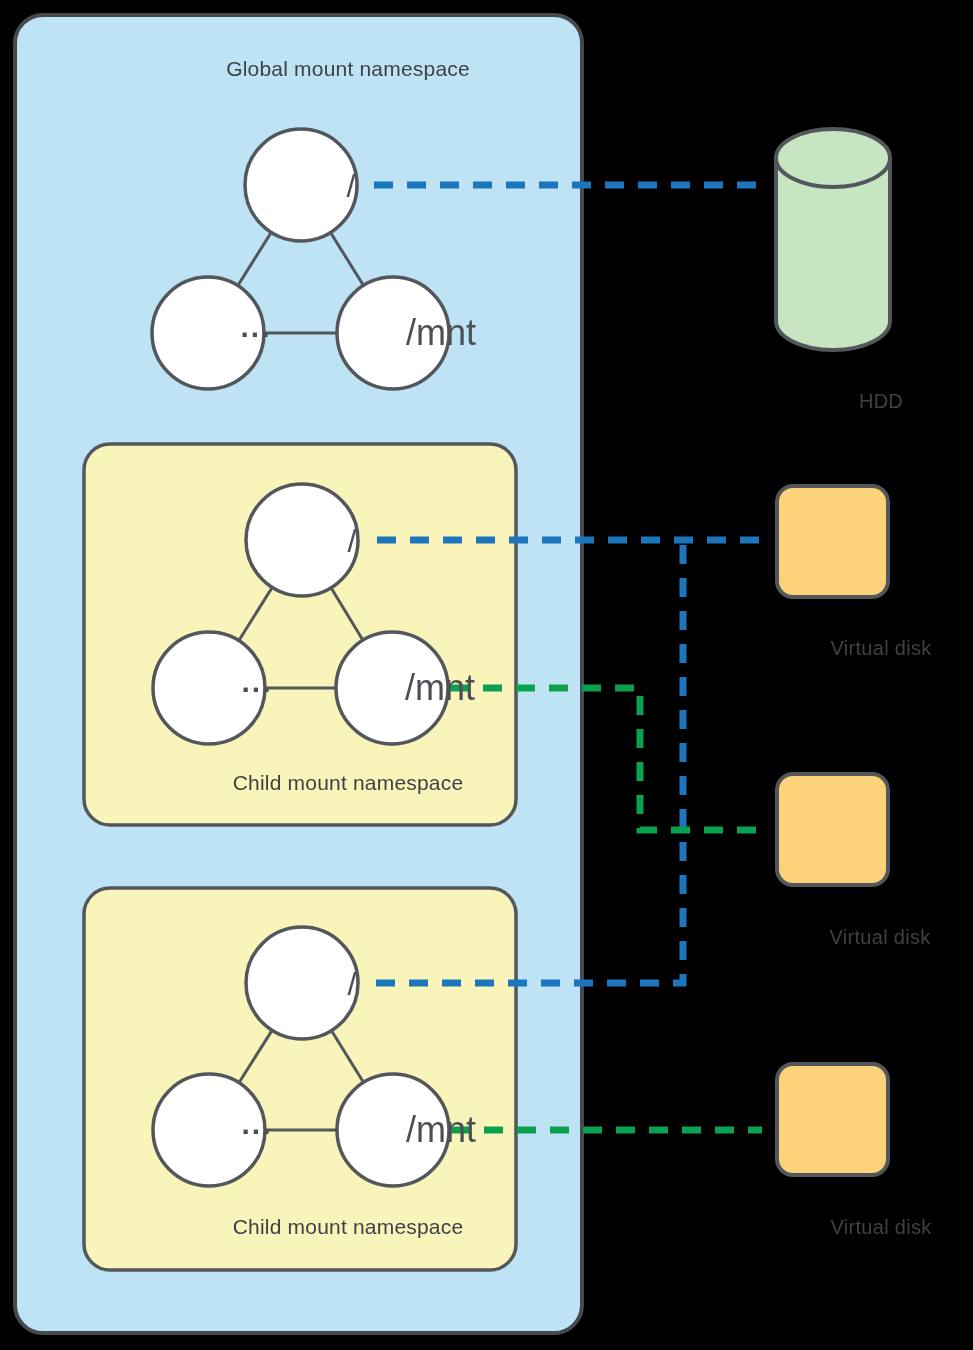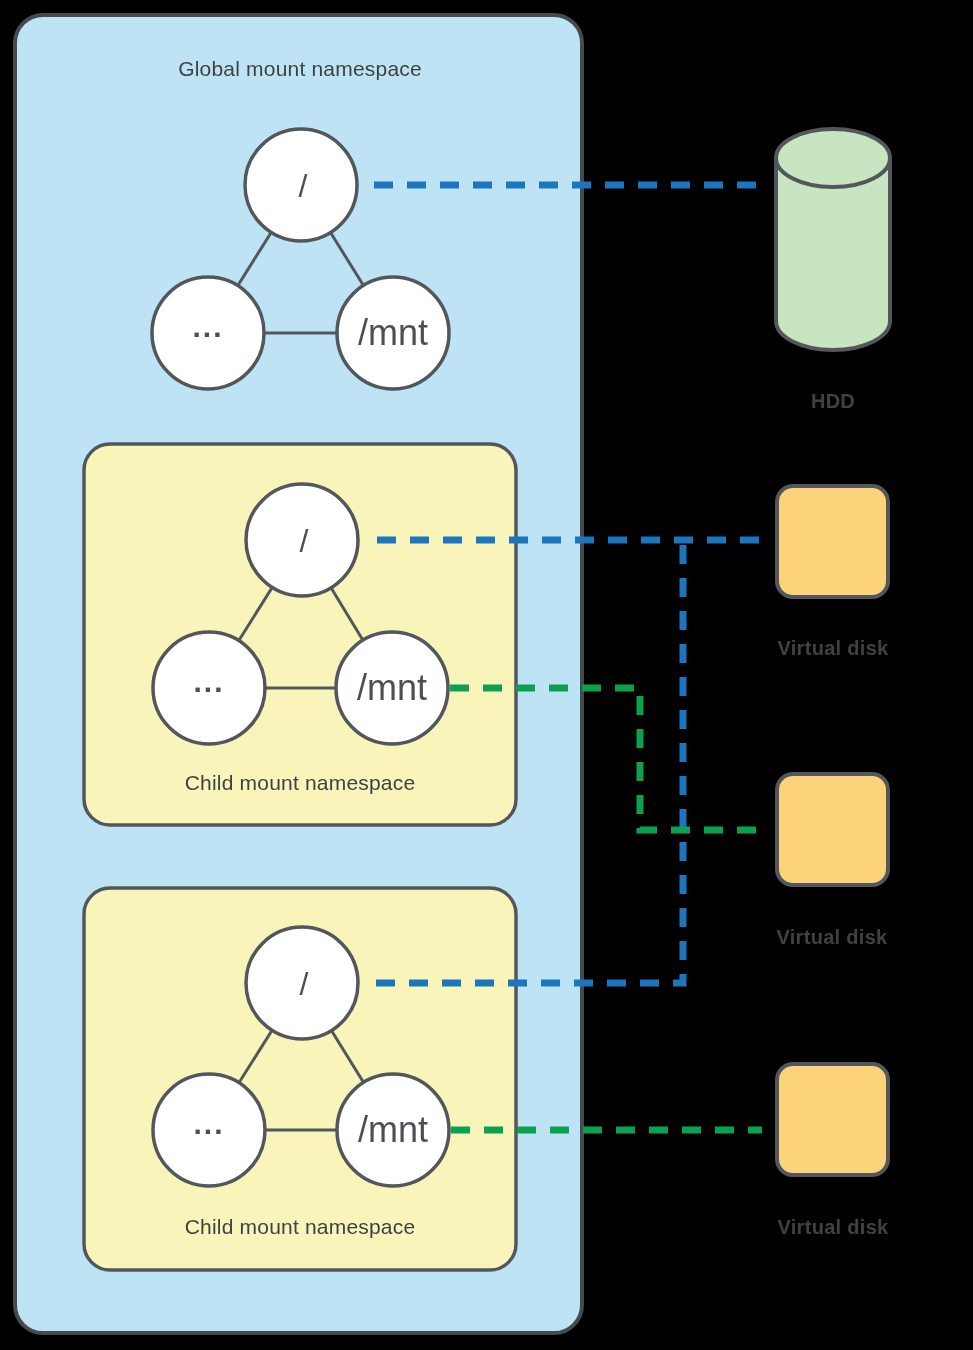--- a/index.html
+++ b/index.html
@@ -16,27 +16,27 @@
   .node-circle{fill:var(--node_fill,#ffffff);stroke:var(--border,#53575b);stroke-width:3.5;}
   .hdd{fill:var(--hdd_fill,#c8e5c2);stroke:var(--border,#53575b);stroke-width:4;}
   .vdisk{fill:var(--virtual_disk_fill,#fcd37b);stroke:var(--border,#53575b);stroke-width:4;}
   .conn{fill:none;stroke-width:7;stroke-dasharray:19 14;stroke-linecap:butt;}
   .conn.blue{stroke:var(--connector_blue,#1c76bd);}
   .conn.green{stroke:var(--connector_green,#0ba150);}
 
   
   .lbl{
     position:absolute;transform:translate(-50%,-50%);
-    white-space:nowrap;color:var(--text_primary,#3e4245);
+    white-space:nowrap;color:var(--text_primary,#3e4245);margin-left:48px;
   }
   .box-title{font-size:21px;letter-spacing:.2px;}
   .node-lbl{font-size:36px;color:var(--text_node,#4c5054);}
   .node-lbl.slash{font-size:32px;}
   .node-lbl.dots{font-size:30px;font-weight:700;letter-spacing:2px;}
-  .storage-lbl{font-size:20px;font-weight:700;color:var(--text_primary,#3e4245);letter-spacing:.3px;}
+  .storage-lbl{font-size:20px;font-weight:400;color:var(--text_primary,#3e4245);letter-spacing:.3px;}
 </style>
 </head>
 <body>
 
 <div class="stage">
 
   <svg width="973" height="1350" viewBox="0 0 973 1350">
 
     <rect class="ns-box" x="15" y="15" width="567" height="1318" rx="28"></rect>
     <rect class="child-box" x="84" y="444" width="432" height="381" rx="26"></rect>

